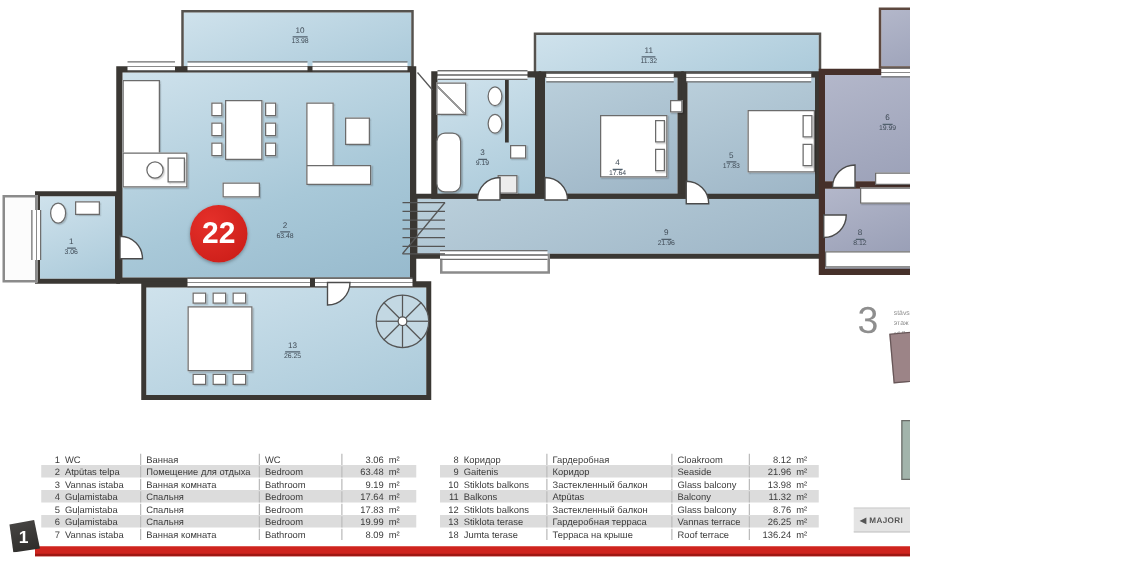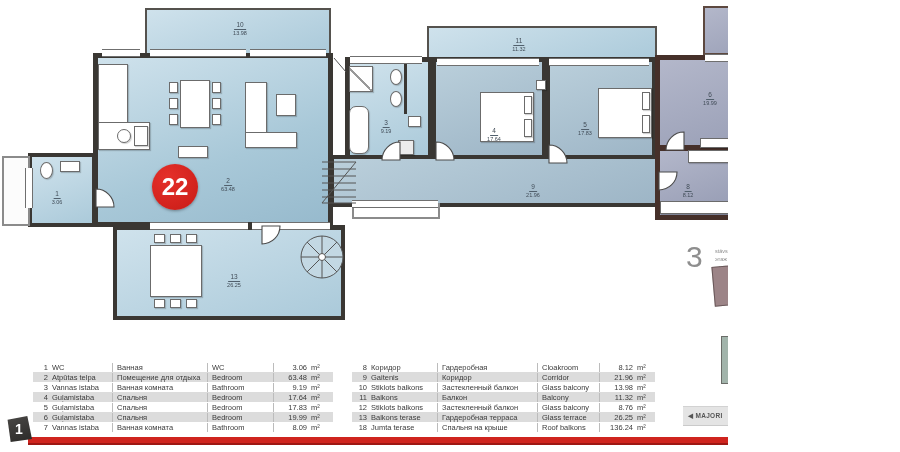--- a/index.html
+++ b/index.html
@@ -327,61 +327,61 @@
       <span class="c c-lv">Коридор</span>
       <span class="c c-ru">Гардеробная</span>
       <span class="c c-en">Cloakroom</span>
       <span class="c c-area">8.12</span>
       <span class="c c-unit">m²</span>
     </div>
       <div class="lrow shaded">
       <span class="c c-n">9</span>
       <span class="c c-lv">Gaitenis</span>
       <span class="c c-ru">Коридор</span>
-      <span class="c c-en">Corridor</span>
+      <span class="c c-en">Seaside</span>
       <span class="c c-area">21.96</span>
       <span class="c c-unit">m²</span>
     </div>
       <div class="lrow">
       <span class="c c-n">10</span>
       <span class="c c-lv">Stiklots balkons</span>
       <span class="c c-ru">Застекленный балкон</span>
       <span class="c c-en">Glass balcony</span>
       <span class="c c-area">13.98</span>
       <span class="c c-unit">m²</span>
     </div>
       <div class="lrow shaded">
       <span class="c c-n">11</span>
       <span class="c c-lv">Balkons</span>
-      <span class="c c-ru">Балкон</span>
+      <span class="c c-ru">Atpūtas</span>
       <span class="c c-en">Balcony</span>
       <span class="c c-area">11.32</span>
       <span class="c c-unit">m²</span>
     </div>
       <div class="lrow">
       <span class="c c-n">12</span>
       <span class="c c-lv">Stiklots balkons</span>
       <span class="c c-ru">Застекленный балкон</span>
       <span class="c c-en">Glass balcony</span>
       <span class="c c-area">8.76</span>
       <span class="c c-unit">m²</span>
     </div>
       <div class="lrow shaded">
       <span class="c c-n">13</span>
-      <span class="c c-lv">Balkons terase</span>
+      <span class="c c-lv">Stiklota terase</span>
       <span class="c c-ru">Гардеробная терраса</span>
-      <span class="c c-en">Glass terrace</span>
+      <span class="c c-en">Vannas terrace</span>
       <span class="c c-area">26.25</span>
       <span class="c c-unit">m²</span>
     </div>
       <div class="lrow">
       <span class="c c-n">18</span>
       <span class="c c-lv">Jumta terase</span>
-      <span class="c c-ru">Спальня на крыше</span>
-      <span class="c c-en">Roof balkons</span>
+      <span class="c c-ru">Терраса на крыше</span>
+      <span class="c c-en">Roof terrace</span>
       <span class="c c-area">136.24</span>
       <span class="c c-unit">m²</span>
     </div>
     </div>
 
   <div id="pageTab">1</div>
   <div id="redBar"></div>
 
 </div>
 

